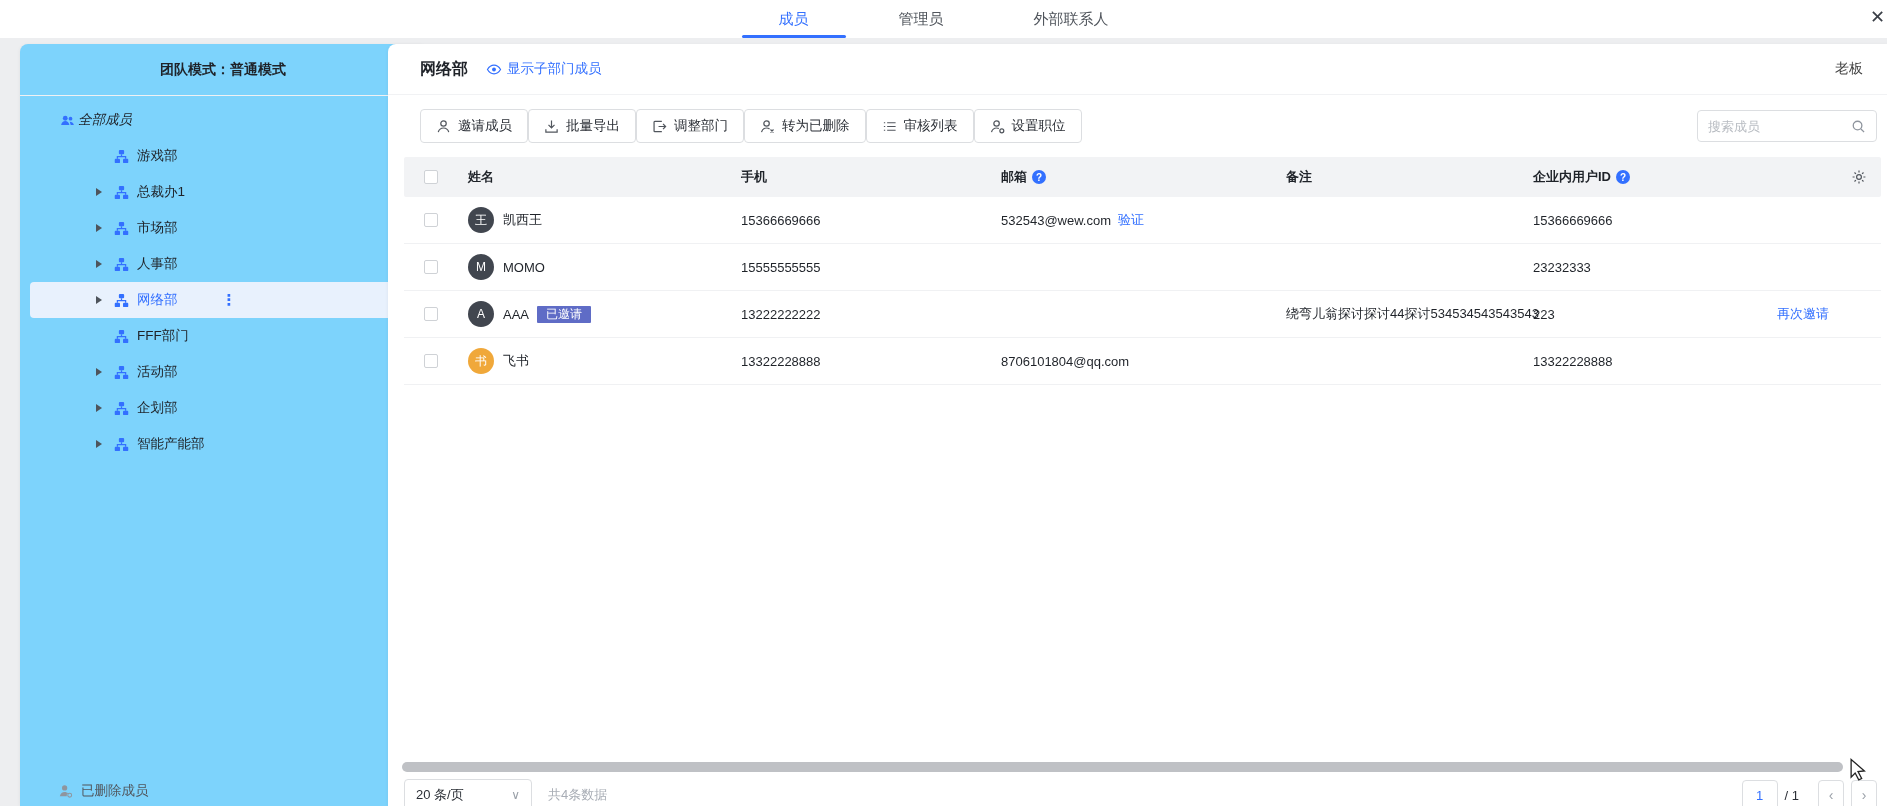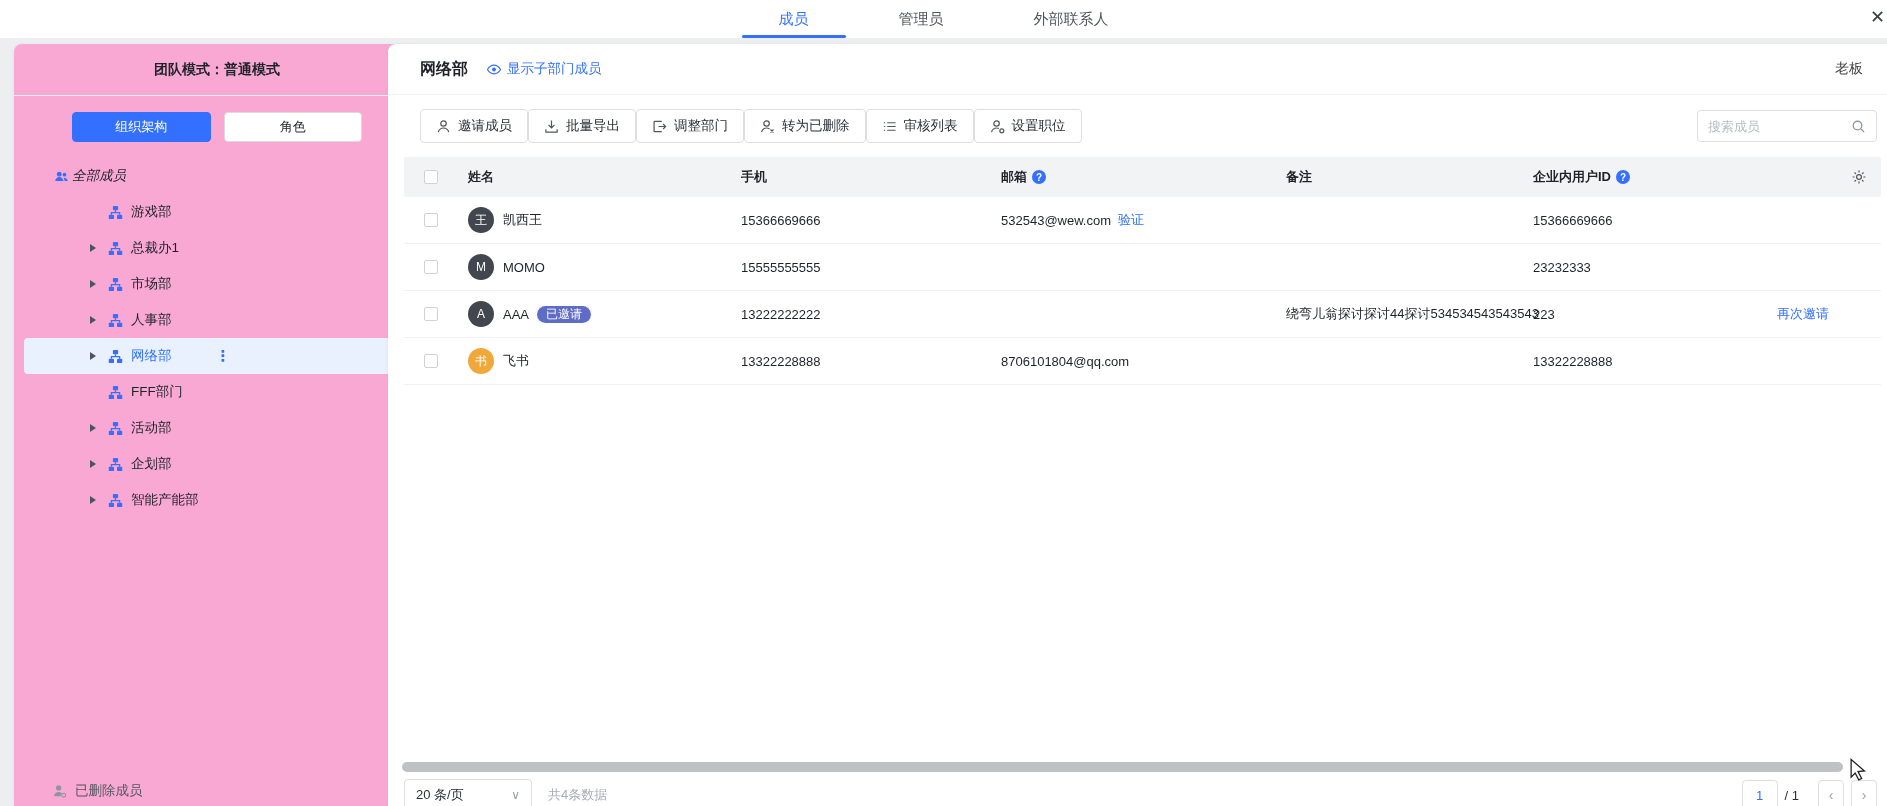--- a/index.html
+++ b/index.html
@@ -10,21 +10,21 @@
   }
   
   .topbar { position:absolute; top:0; left:0; right:0; height:38px; background:#fff; }
   .tabs { height:100%; display:flex; justify-content:center; gap:90px; }
   .tab { position:relative; height:100%; display:flex; align-items:center; font-size:15px; color:#51565d; cursor:pointer;text-align:right; }
   .tab.active { color:#3370ff; }
   .tab.active .tab-underline { position:absolute; left:50%; margin-left:-52px; bottom:0; width:104px; height:3px; background:#3370ff; border-radius:2px; }
   .close-btn { position:absolute; right:2px; top:8px; font-size:18px; color:#3a3f47; cursor:pointer; line-height:1; }
 
   
-  .sidebar-card { position:absolute; left:14px; top:44px; width:406px; bottom:0; background:#f9a8d4;
+  .sidebar-card { position:absolute; left:20px; top:44px; width:406px; bottom:0; background:#7dd3fc;
     border-radius:8px 8px 0 0; box-shadow:0 1px 4px rgba(31,35,41,.06); }
   .sidebar-header { height:52px; display:flex; align-items:center; justify-content:center;
     font-size:14px; font-weight:bold; border-bottom:1px solid #f0f1f3; }
   .seg-row { display:flex; gap:13px; padding:16px 58px 10px 58px; }
   .seg-btn { flex:1; height:30px; border-radius:4px; font-size:13px; display:flex; align-items:center; justify-content:center; cursor:pointer; }
   .seg-btn.primary { background:#3370ff; color:#fff; border:1px solid #3370ff; }
   .seg-btn.plain { background:#fff; color:#1f2329; border:1px solid #d9dbdd; }
 
   .tree { padding-top:6px; }
   .tree-item { height:36px; display:flex; align-items:center; gap:8px; margin:0 10px; border-radius:4px;
@@ -62,21 +62,21 @@
   .table-wrap { margin:2px 6px 0 16px; }
   .trow { display:grid; grid-template-columns:52px 273px 260px 285px 247px 244px 80px 1fr; align-items:center; }
   .trow.thead { height:40px; background:#f2f3f5; border-radius:2px; font-size:13px; font-weight:bold; color:#1f2329; }
   .trow.tbody-row { height:47px; border-bottom:1px solid #f0f1f3; font-size:13px; }
   .cell { padding-left:12px; display:flex; align-items:center; min-width:0; }
   .cell.c-check { padding-left:20px; }
   .cell.c-gear { justify-content:flex-end; padding-right:14px; }
   .checkbox { width:14px; height:14px; border:1px solid #cfd2d6; border-radius:2px; background:#fff; cursor:pointer; flex:0 0 14px; }
   .avatar { width:26px; height:26px; border-radius:50%; color:#fff; font-size:12px; display:flex;
     align-items:center; justify-content:center; margin-right:9px; flex:0 0 26px; }
-  .badge { margin-left:8px; background:#5f6cc6; color:#fff; font-size:12px; padding:0 9px; border-radius:10px; white-space:nowrap; }
+  .badge { margin-left:8px; background:#5f6cc6; color:#fff; font-size:12px; padding:0 9px; border-radius:1px; white-space:nowrap; }
   .help-dot { width:14px; height:14px; border-radius:50%; background:#3370ff; color:#fff; font-size:10px; font-weight:bold;
     display:inline-flex; align-items:center; justify-content:center; margin-left:5px; }
   a.blue-link { color:#3370ff; text-decoration:none; cursor:pointer; }
   .c-email .blue-link { margin-left:7px; }
   .c-remark { white-space:nowrap; overflow:visible; }
   .c-phone, .c-id, .c-remark, .email-text, .name-text { color:#1f2329; }
 
   
   .hscrollbar { position:absolute; left:14px; right:44px; bottom:34px; height:10px; background:#bfc1c5; border-radius:5px; cursor:pointer; }
   .table-footer { position:absolute; left:16px; right:10px; top:734px; height:34px; display:flex; align-items:center; }
@@ -108,24 +108,20 @@
     <div class="tab">
       <span>外部联系人</span>
     </div>
   </div>
   <span class="close-btn">✕</span>
 </div>
 
 <div class="sidebar-card">
   <div class="sidebar-header">团队模式：普通模式</div>
 
-  <div class="seg-row">
-    <div class="seg-btn primary">组织架构</div>
-    <div class="seg-btn plain">角色</div>
-  </div>
 
   <div class="tree">
     <div class="all-members-row">
       <span class="tree-icon">
         <svg class="ic" width="16" height="13" viewBox="0 0 20 16">
           <circle cx="7" cy="5" r="3.2" fill="#3370ff"></circle>
           <circle cx="14" cy="5.6" r="2.5" fill="#3370ff"></circle>
           <path d="M1.5 14c.6-3.6 2.8-5.3 5.5-5.3s4.9 1.7 5.5 5.3z" fill="#3370ff"></path>
           <path d="M13 9.5c2.6 0 4.7 1.3 5.5 4.5h-4.2" fill="#3370ff"></path>
         </svg>

